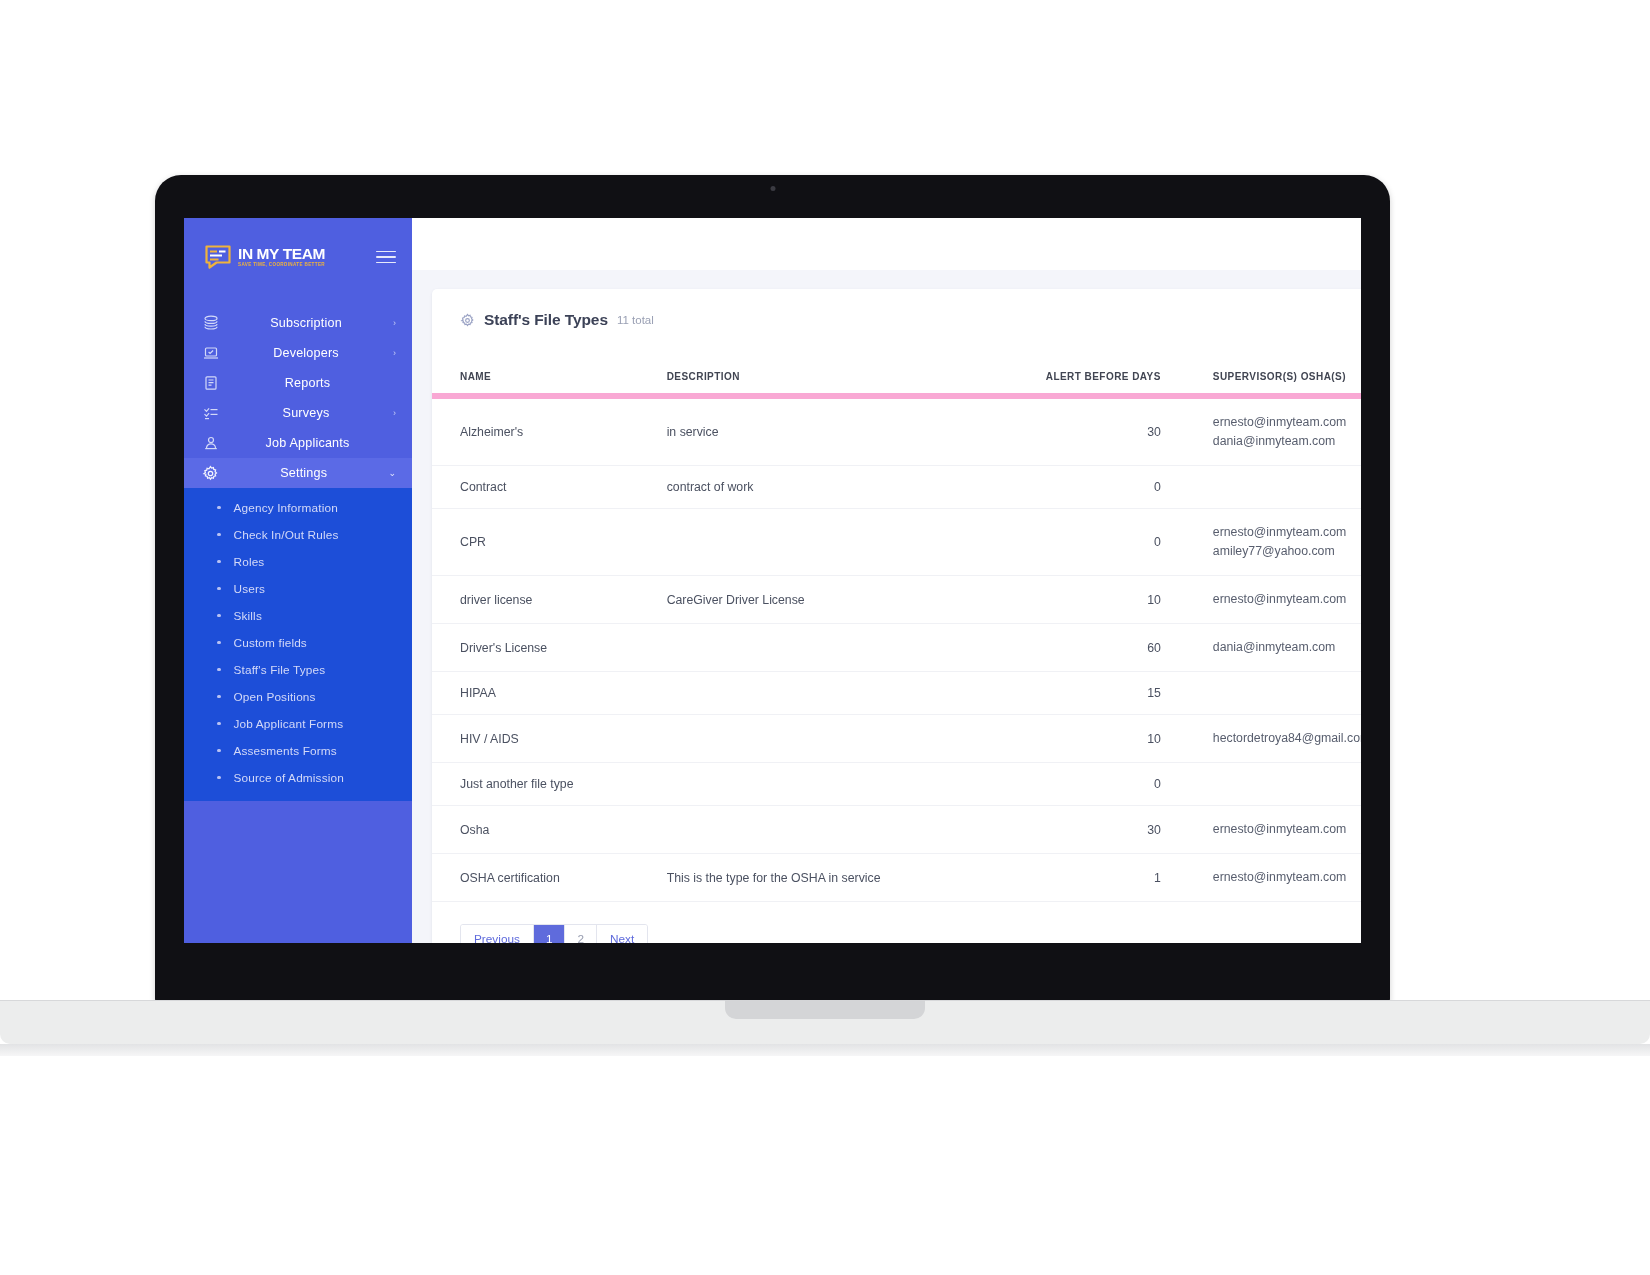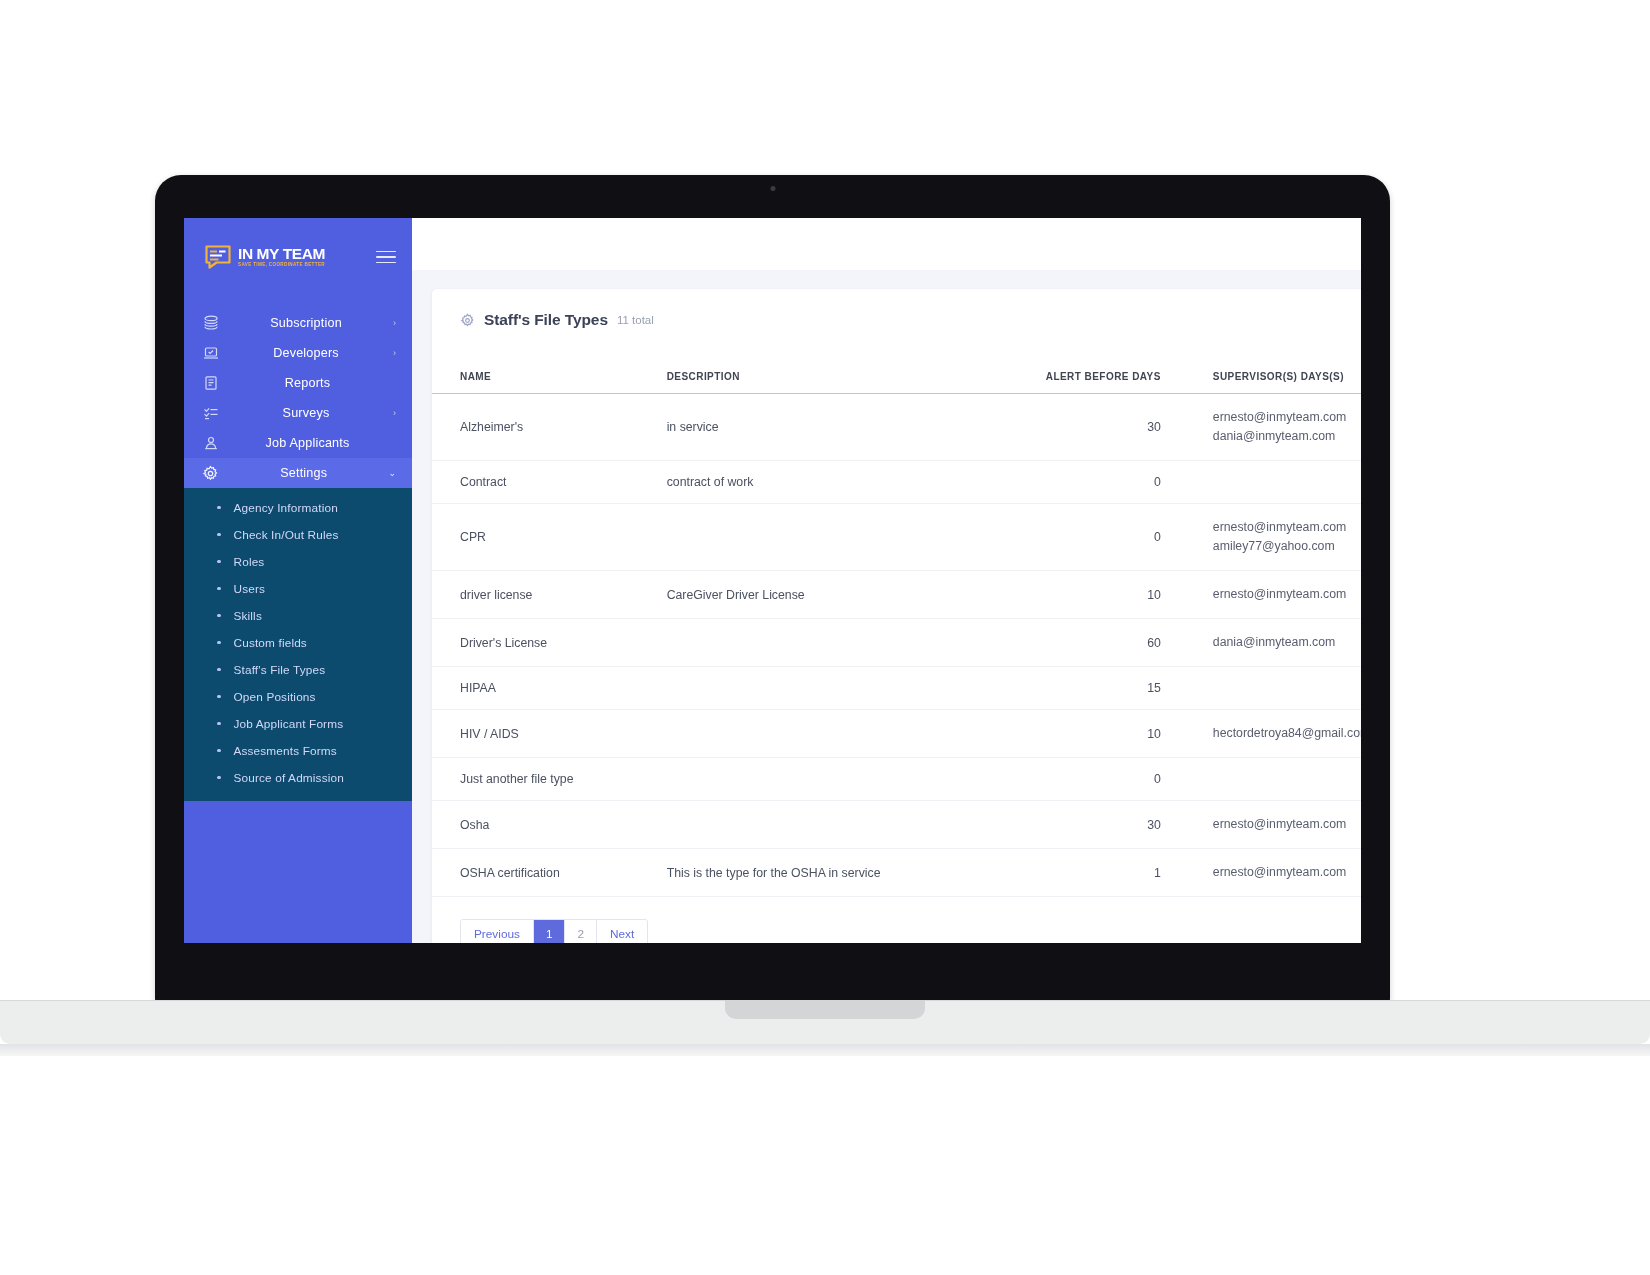--- a/index.html
+++ b/index.html
@@ -82,21 +82,21 @@
   .nav-item {
     display: flex; align-items: center; height: 30px;
     padding: 0 16px 0 18px; gap: 13px; cursor: pointer; position: relative;
   }
   .nav-item.active { background: #5b6ae6; }
   .nav-icon { width: 17px; height: 17px; flex: none; opacity: .92; display: flex; align-items: center; justify-content: center; }
   .nav-label { font-size: 12.6px; color: #ffffff; font-weight: 500; letter-spacing: .2px; flex: 1; white-space: nowrap; }
   .nav-chevron { font-size: 9px; color: #c6cdf6; flex: none; }
   .nav-chevron.down { color: #e4e8fc; }
 
-  .subnav { background: #0c4a6e; padding: 6px 0 10px 0; }
+  .subnav { background: #1d4ed8; padding: 6px 0 10px 0; }
   .sub-item {
     display: flex; align-items: center; height: 27px;
     padding-left: 33px; gap: 13px; cursor: pointer;
   }
   .sub-dot { width: 3.5px; height: 3.5px; border-radius: 50%; background: #b9c2f3; flex: none; }
   .sub-label { font-size: 11.8px; color: #d3d9f8; letter-spacing: .15px; white-space: nowrap; }
 
   
   .main {
     position: absolute; left: 228px; top: 0;
@@ -122,21 +122,21 @@
     letter-spacing: -0.1px;
   }
   .card-total { font-size: 11.5px; color: #9aa0b4; font-weight: 400; }
 
   table { width: 100%; border-collapse: collapse; }
   thead th {
     text-align: left;
     font-size: 10px; font-weight: 700; color: #414552;
     letter-spacing: .45px;
     padding: 22px 10px 11px 10px;
-    border-bottom: 1px solid #f9a8d4;
+    border-bottom: 6px solid #f9a8d4;
     white-space: nowrap;
   }
   thead th.first { padding-left: 28px; }
   thead th.num { text-align: left; padding-right: 42px; }
   tbody td {
     font-size: 12.3px; color: #4b5161;
     padding: 14px 10px; border-bottom: 1px solid #f0f1f5;
     vertical-align: middle;
   }
   tbody td.first { padding-left: 28px; white-space: nowrap; }
@@ -342,21 +342,21 @@
               <col class="c-name">
                 <col class="c-desc">
                 <col class="c-alert">
                 <col class="c-mail">
             </colgroup>
             <thead>
               <tr>
                 <th class="first">NAME</th>
                 <th>DESCRIPTION</th>
                 <th class="num">ALERT BEFORE DAYS</th>
-                <th>SUPERVISOR(S) DAYS(S)</th>
+                <th>SUPERVISOR(S) OSHA(S)</th>
               </tr>
             </thead>
             <tbody id="tbody">
                 <tr>
                   <td class="first">Alzheimer's</td>
                   <td>in service</td>
                   <td class="num">30</td>
                   <td class="emails">
                     <div>ernesto@inmyteam.com</div>
                     <div>dania@inmyteam.com</div>

